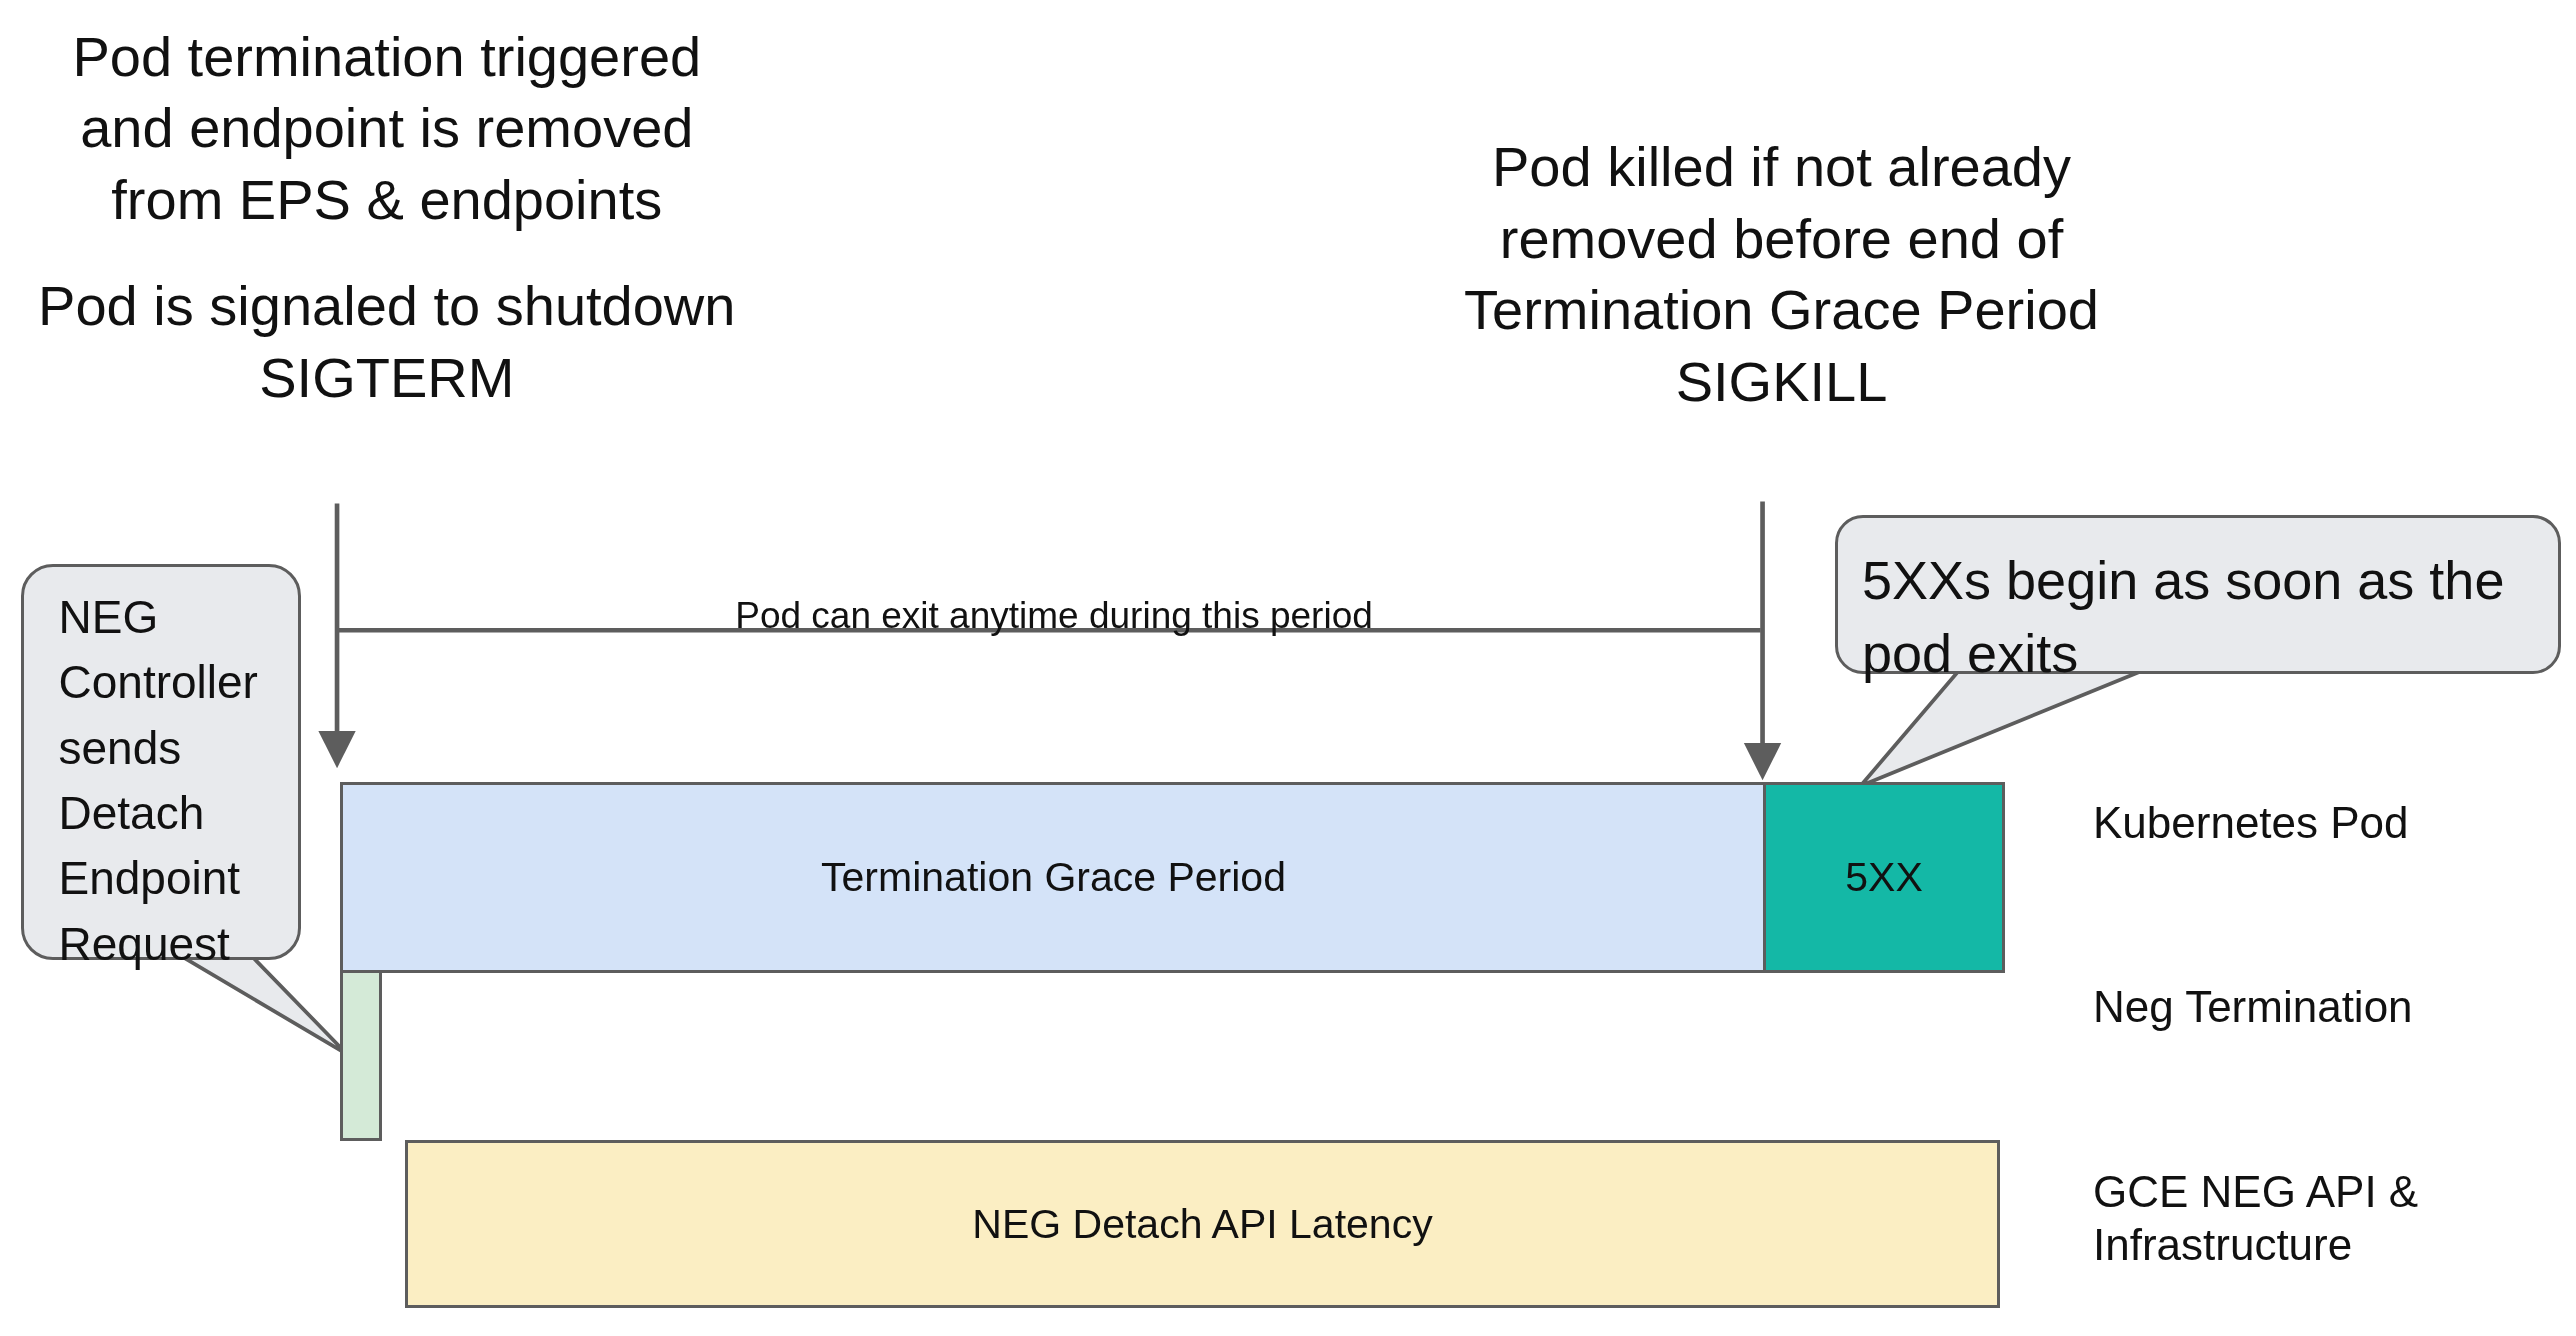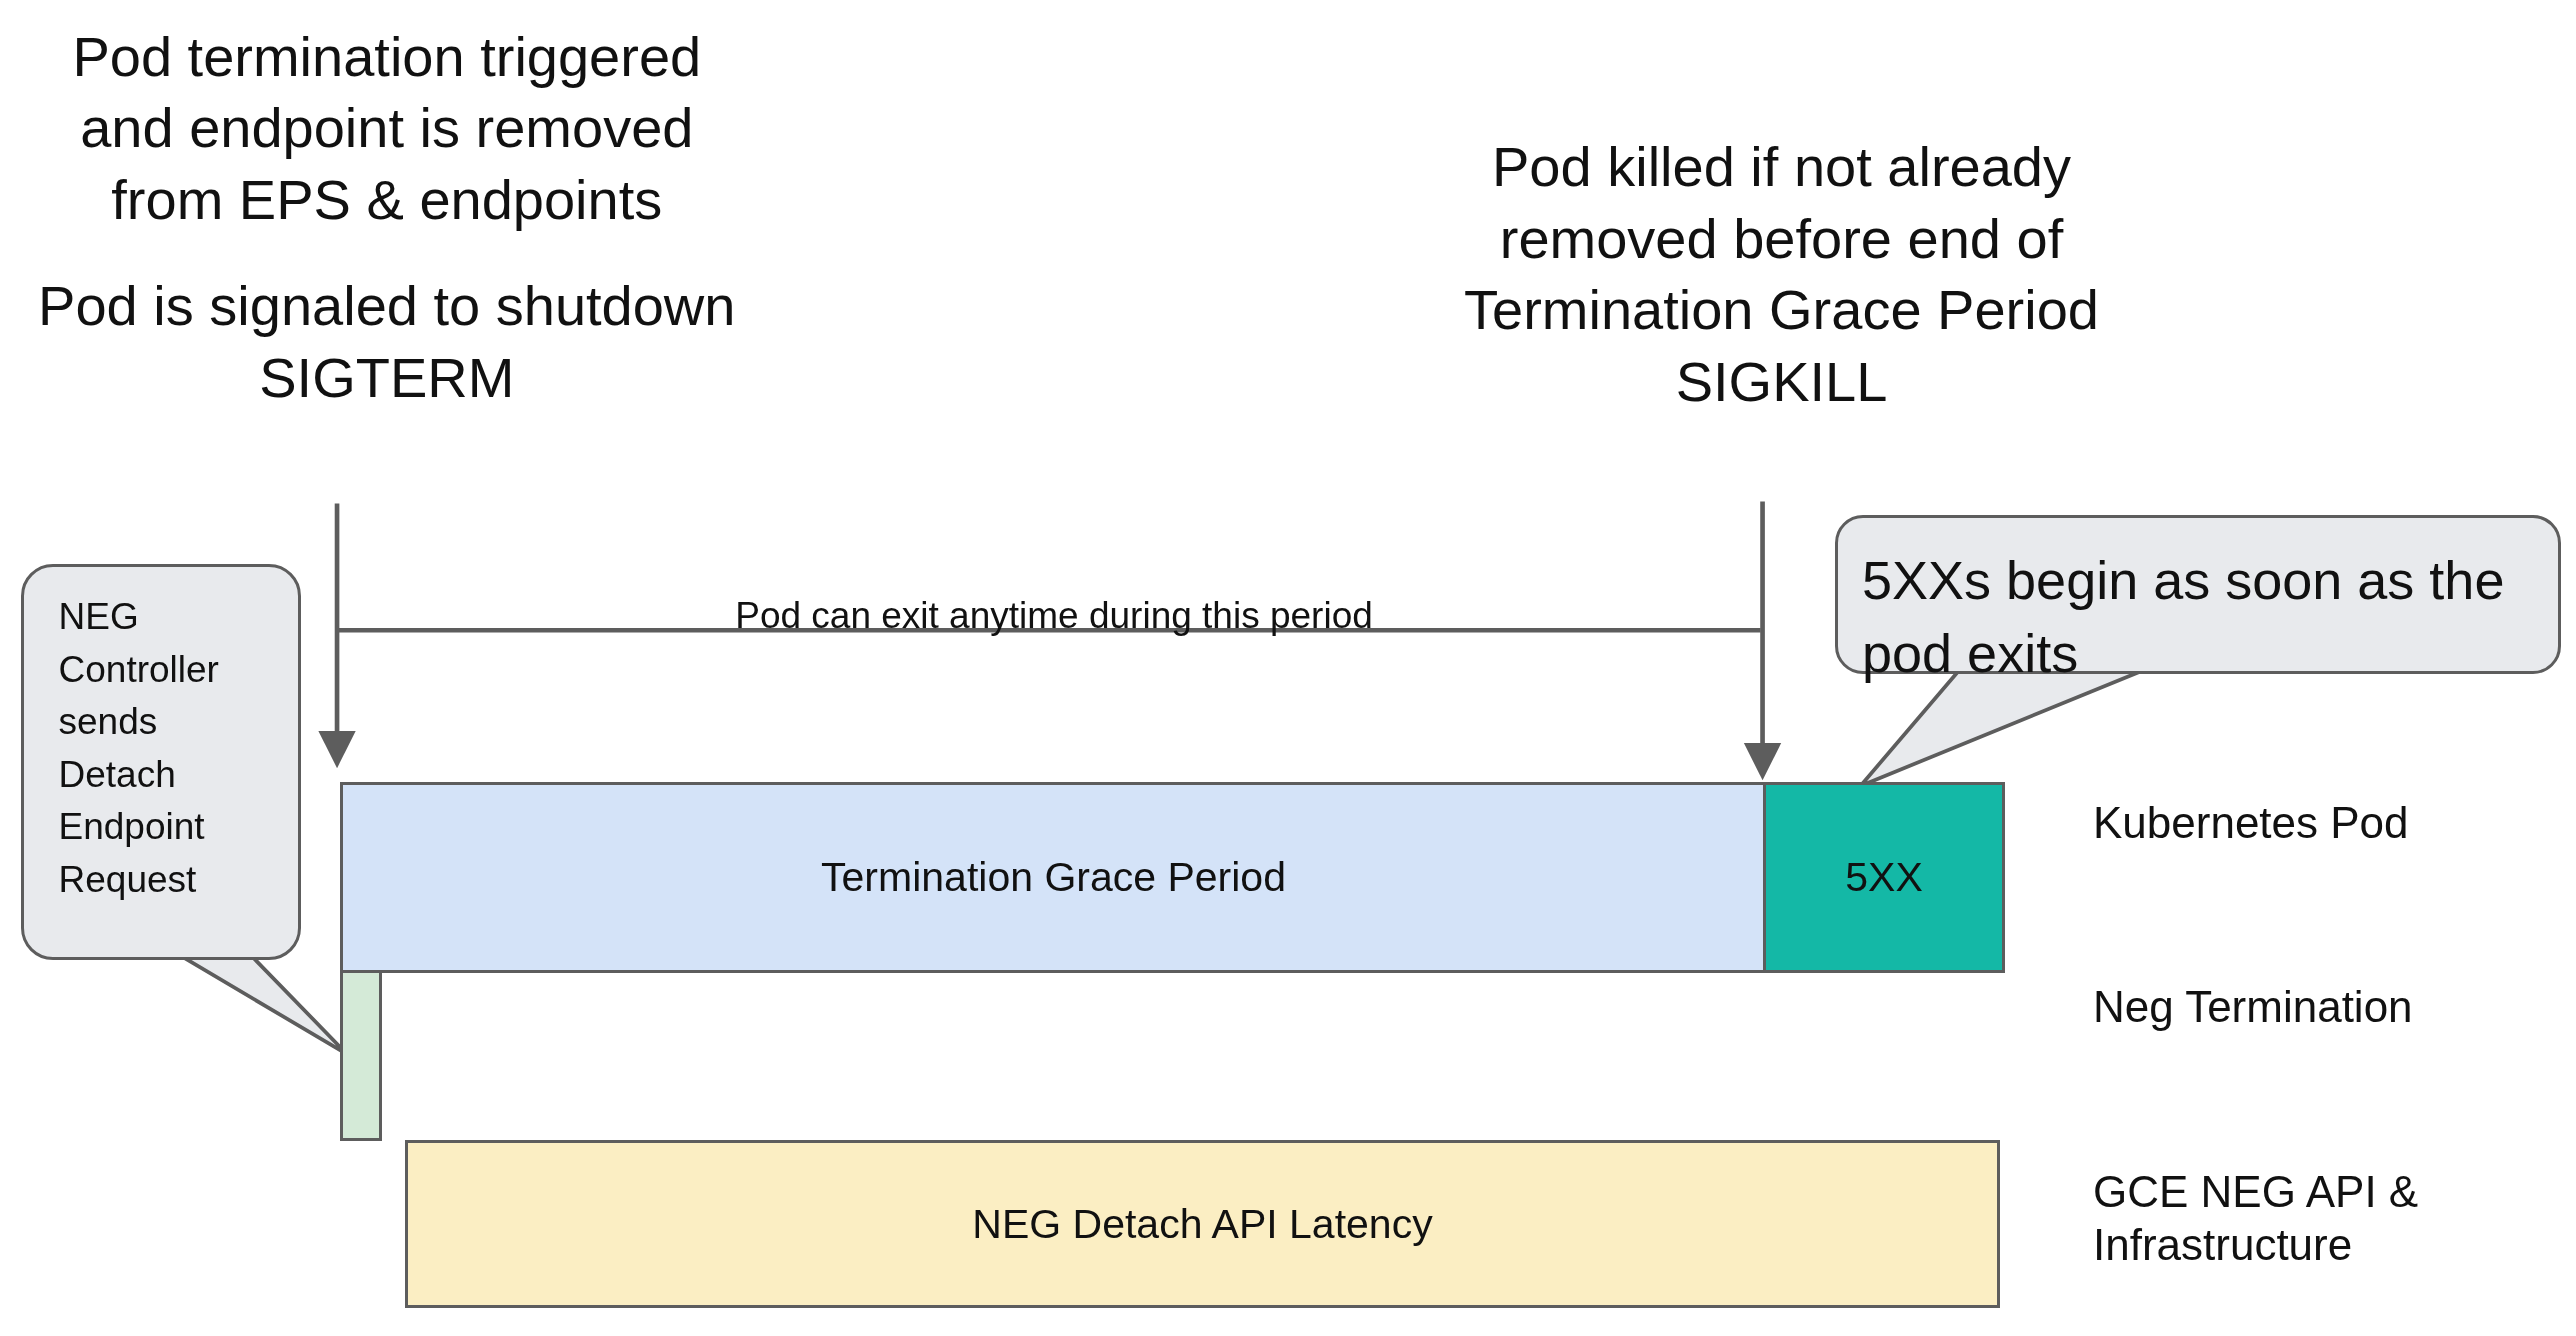--- a/index.html
+++ b/index.html
@@ -39,21 +39,21 @@
     font-size:37px;color:#111;margin-top:26px;
   }
 
   svg.overlay{position:absolute;left:0;top:0;width:2576px;height:1336px;pointer-events:none;}
 
   .bubble{
     position:absolute;background:#e8eaed;border:3.7px solid #5d5d5d;
     border-radius:32px;box-sizing:border-box;color:#111;
   }
   #bubble-neg{left:20.5px;top:564px;width:280px;height:396px;}
-  #bubble-neg .btxt{padding:24px 0 0 35px;font-size:37px;line-height:1.42;white-space:pre-line;}
+  #bubble-neg .btxt{padding:18px 0 0 35px;font-size:46px;line-height:1.42;white-space:pre-line;}
   #bubble-5xx{left:1835px;top:515px;width:726px;height:159px;border-radius:28px;}
   #bubble-5xx .btxt{padding:26px 0 0 24px;font-size:54px;line-height:1.35;white-space:pre-line;}
 </style>
 </head>
 <body>
 
 <div class="abs note" id="note-left">Pod termination triggered
 and endpoint is removed
 from EPS &amp; endpoints</div>
 

